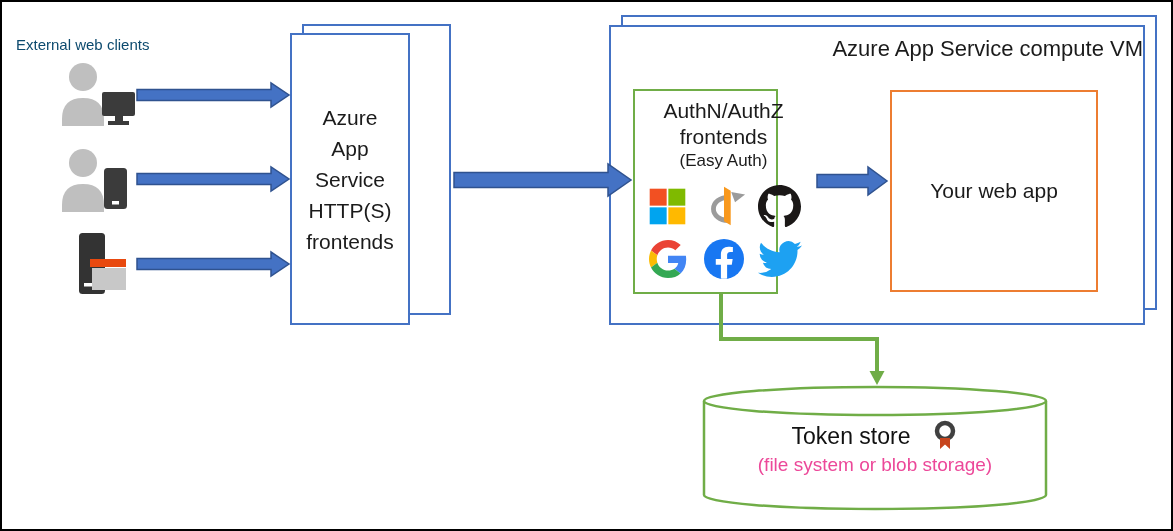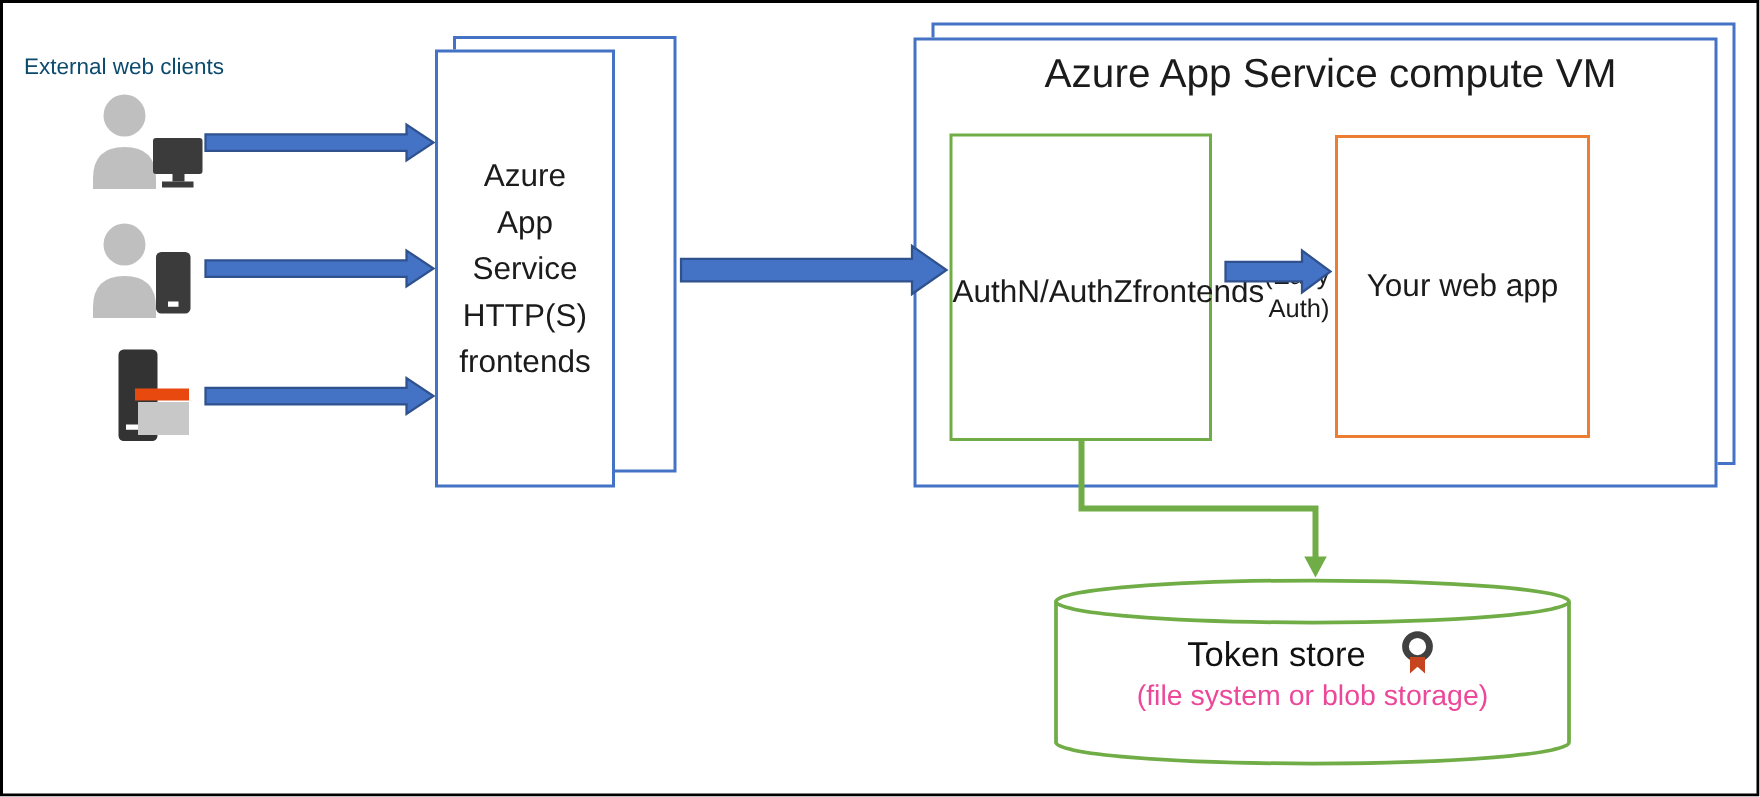--- a/index.html
+++ b/index.html
@@ -27,41 +27,42 @@
   .frontends-back{left:300px;top:22px;width:149px;height:291px;}
   .frontends-front{
     left:288px;top:31px;width:120px;height:292px;
     display:flex;align-items:center;justify-content:center;text-align:center;
   }
   .frontends-front .label{font-size:21px;line-height:31px;padding:0 14px;}
 
   .compute-back{left:619px;top:13px;width:536px;height:295px;}
   .compute-front{left:607px;top:23px;width:536px;height:300px;}
   .compute-title{
-    position:absolute;left:10px;top:9px;width:100%;
-    text-align:center;font-size:27px;line-height:26px;
+    position:absolute;left:0;top:9px;width:100%;
+    text-align:right;font-size:22px;line-height:26px;
   }
 
   .middleware{
-    left:631px;top:87px;width:175px;height:205px;
+    left:631px;top:87px;width:145px;height:205px;
     border:2.5px solid #70AD47;
-    display:flex;flex-direction:row;align-items:center;
+    display:flex;flex-direction:column;align-items:center;
     padding-top:7px;
+    padding-left:36px;
   }
   .mw-line{font-size:21px;line-height:26px;text-align:center;}
   .mw-sub{font-size:17px;line-height:22px;text-align:right;}
   .provider-grid{
     margin-top:11px;
     display:grid;grid-template-columns:repeat(3,50px);grid-auto-rows:46px;
     column-gap:6px;row-gap:7px;justify-items:center;align-items:center;
   }
   .provider-grid svg{display:block;}
 
   .webapp{
-    left:888px;top:88px;width:170px;height:202px;
+    left:888px;top:88px;width:208px;height:202px;
     border:2px solid #ED7D31;
     display:flex;align-items:center;justify-content:center;text-align:center;
   }
   .webapp .label{font-size:21px;}
 
   .overlay{position:absolute;left:0;top:0;width:1173px;height:531px;pointer-events:none;}
 
   .token-label{
     position:absolute;left:702px;top:418px;width:342px;
     text-align:center;

